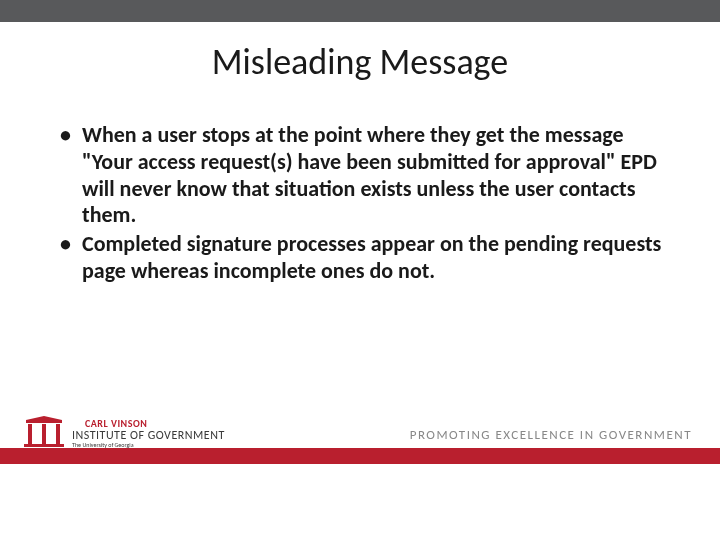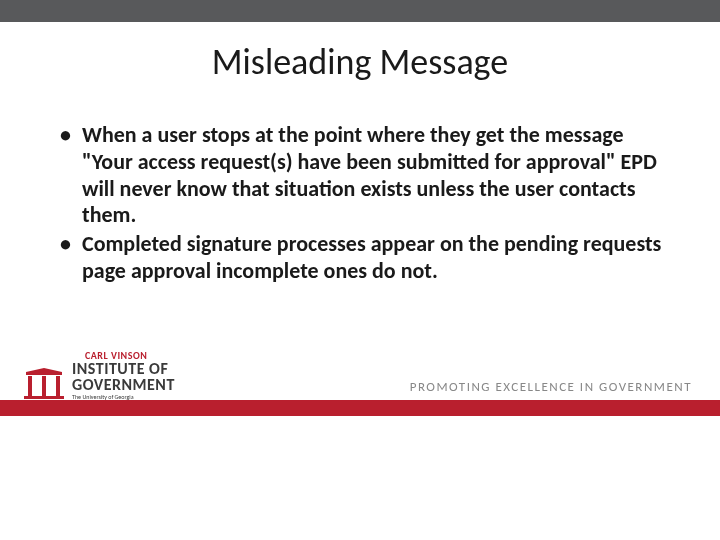--- a/index.html
+++ b/index.html
@@ -1,44 +1,44 @@
 <!DOCTYPE html>
 <html><head>
 <meta charset="utf-8">
 <style>
   * { margin: 0; padding: 0; box-sizing: border-box; }
   html, body { width: 720px; height: 540px; overflow: hidden; font-family: Calibri, Arial, sans-serif; background: #fff; }
-  .slide { width: 720px; height: 416px; position: relative; background: #fff; }
+  .slide { width: 720px; height: 464px; position: relative; background: #fff; }
   .top-bar { width: 100%; height: 22px; background: #58595b; }
   .title { text-align: center; font-size: 36px; font-weight: 400; color: #1a1a1a; margin-top: 18px; }
   .content { padding: 38px 46px 0 60px; }
   .bullet-list { list-style: none; }
   .bullet-list li { position: relative; padding-left: 22px; font-size: 22px; line-height: 1.22; color: #1a1a1a; margin-bottom: 2px; font-weight: bold; }
   .bullet-list li::before { content: "•"; position: absolute; left: 0; top: 0; font-size: 22px; }
   .footer { position: absolute; left: 0; bottom: 0; width: 100%; height: 60px; }
   .footer-red { position: absolute; left: 0; bottom: 0; width: 100%; height: 16px; background: #b91f2e; }
   .footer-logo { position: absolute; left: 24px; bottom: 16px; width: 220px; height: 38px; display: flex; align-items: flex-end; }
   .logo-arch { width: 40px; height: 32px; margin-right: 8px; position: relative; }
   .logo-arch svg { width: 40px; height: 32px; }
   .logo-text { display: flex; flex-direction: column; line-height: 1; }
   .logo-text .line1 { font-size: 10px; letter-spacing: 0.5px; color: #b91f2e; font-weight: 700; padding-left: 13px; }
-  .logo-text .line2 { font-size: 16px; letter-spacing: 0.5px; color: #3a3a3a; font-weight: 700; }
+  .logo-text .line2 { font-size: 12px; letter-spacing: 0.5px; color: #3a3a3a; font-weight: 400; }
   .logo-text .line3 { font-size: 6px; color: #3a3a3a; margin-top: 1px; text-decoration: underline; }
   .footer-tagline { position: absolute; right: 28px; bottom: 22px; font-size: 13px; letter-spacing: 1.5px; color: #888; font-weight: 400; }
 </style>
 </head>
 <body>
 
 <div class="slide">
   <div class="top-bar"></div>
   <h1 class="title">Misleading Message</h1>
   <div class="content">
     <ul class="bullet-list">
       <li>When a user stops at the point where they get the message "Your access request(s) have been submitted for approval" EPD will never know that situation exists unless the user contacts them.</li>
-      <li>Completed signature processes appear on the pending requests page approval incomplete ones do not.</li>
+      <li>Completed signature processes appear on the pending requests page whereas incomplete ones do not.</li>
     </ul>
   </div>
   <div class="footer">
     <div class="footer-logo">
       <div class="logo-arch">
         <svg viewBox="0 0 40 32">
           <rect x="2" y="4" width="36" height="3" fill="#b91f2e"></rect>
           <rect x="4" y="8" width="4" height="20" fill="#b91f2e"></rect>
           <rect x="18" y="8" width="4" height="20" fill="#b91f2e"></rect>
           <rect x="32" y="8" width="4" height="20" fill="#b91f2e"></rect>

